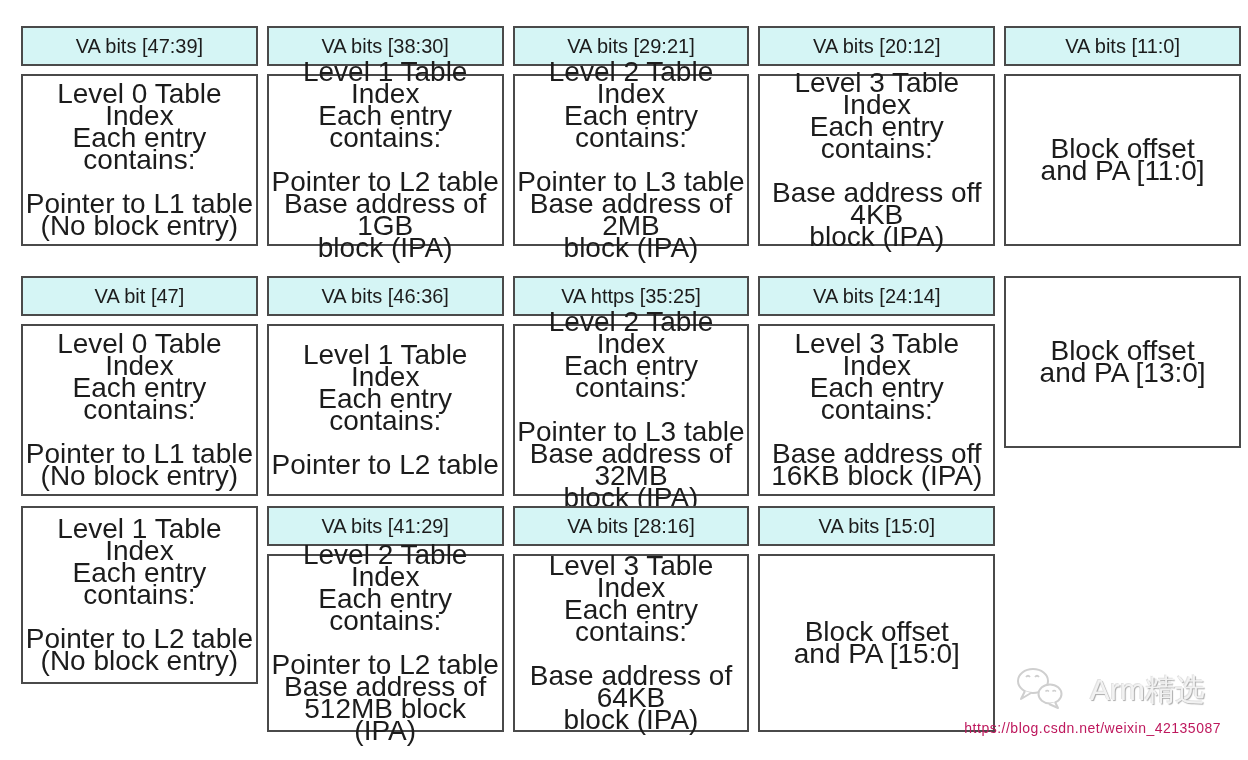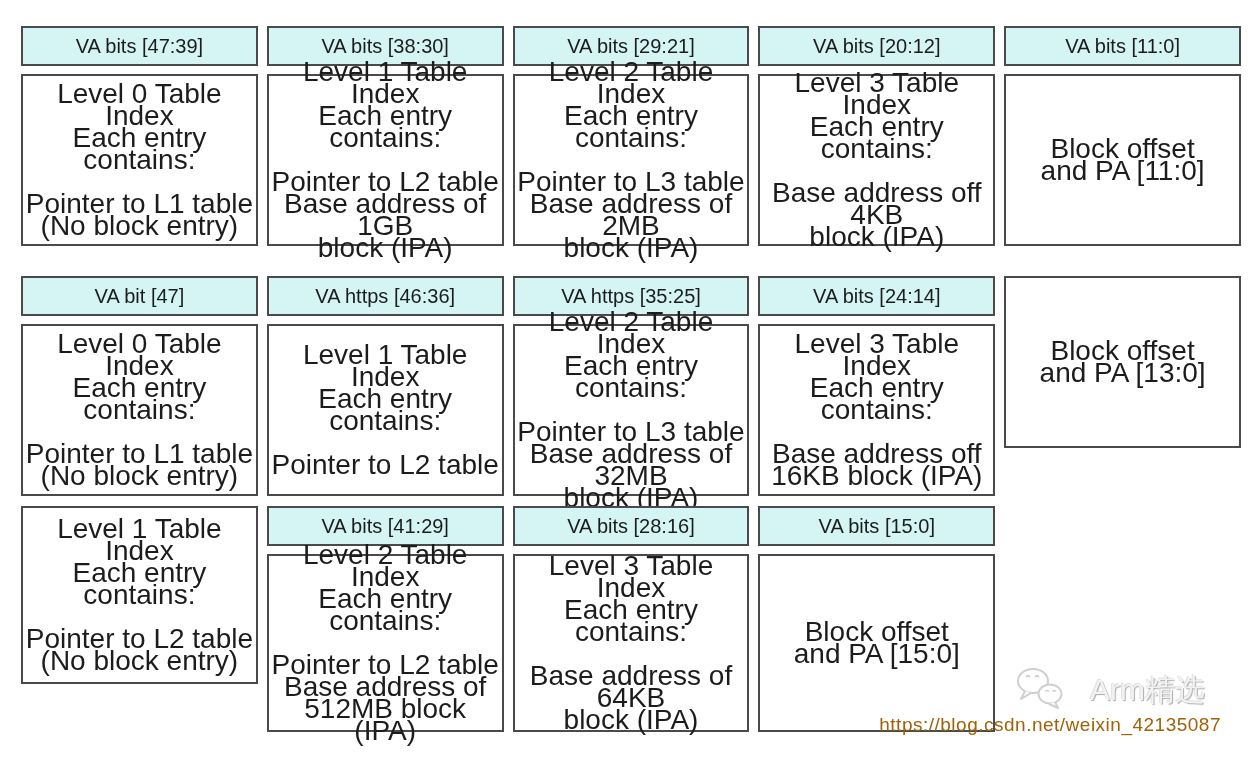--- a/index.html
+++ b/index.html
@@ -64,22 +64,22 @@
   .watermark-brand .brand-text {
     font-size: 30px;
     color: #f2f2f2;
     text-shadow: 1px 1px 1px #ababab, -1px -1px 0 #e3e3e3;
     white-space: nowrap;
   }
   .watermark-url {
     position: absolute;
     right: 34px;
     bottom: 24px;
-    font-size: 19px;
-    color: #a16207;
+    font-size: 14px;
+    color: #be185d;
     letter-spacing: 0.5px;
     white-space: nowrap;
   }
 </style>
 </head>
 <body>
 
 <div class="page">
 
   <div class="grid row-1">
@@ -127,21 +127,21 @@
   <div class="grid row-2">
     <div class="col">
       <div class="hdr">VA bit [47]</div>
       <div class="bod">Level 0 Table Index
 Each entry contains:
 
 Pointer to L1 table
 (No block entry)</div>
     </div>
     <div class="col">
-      <div class="hdr">VA https [46:36]</div>
+      <div class="hdr">VA bits [46:36]</div>
       <div class="bod">Level 1 Table Index
 Each entry contains:
 
 Pointer to L2 table</div>
     </div>
     <div class="col">
       <div class="hdr">VA https [35:25]</div>
       <div class="bod">Level 2 Table Index
 Each entry contains:
 

